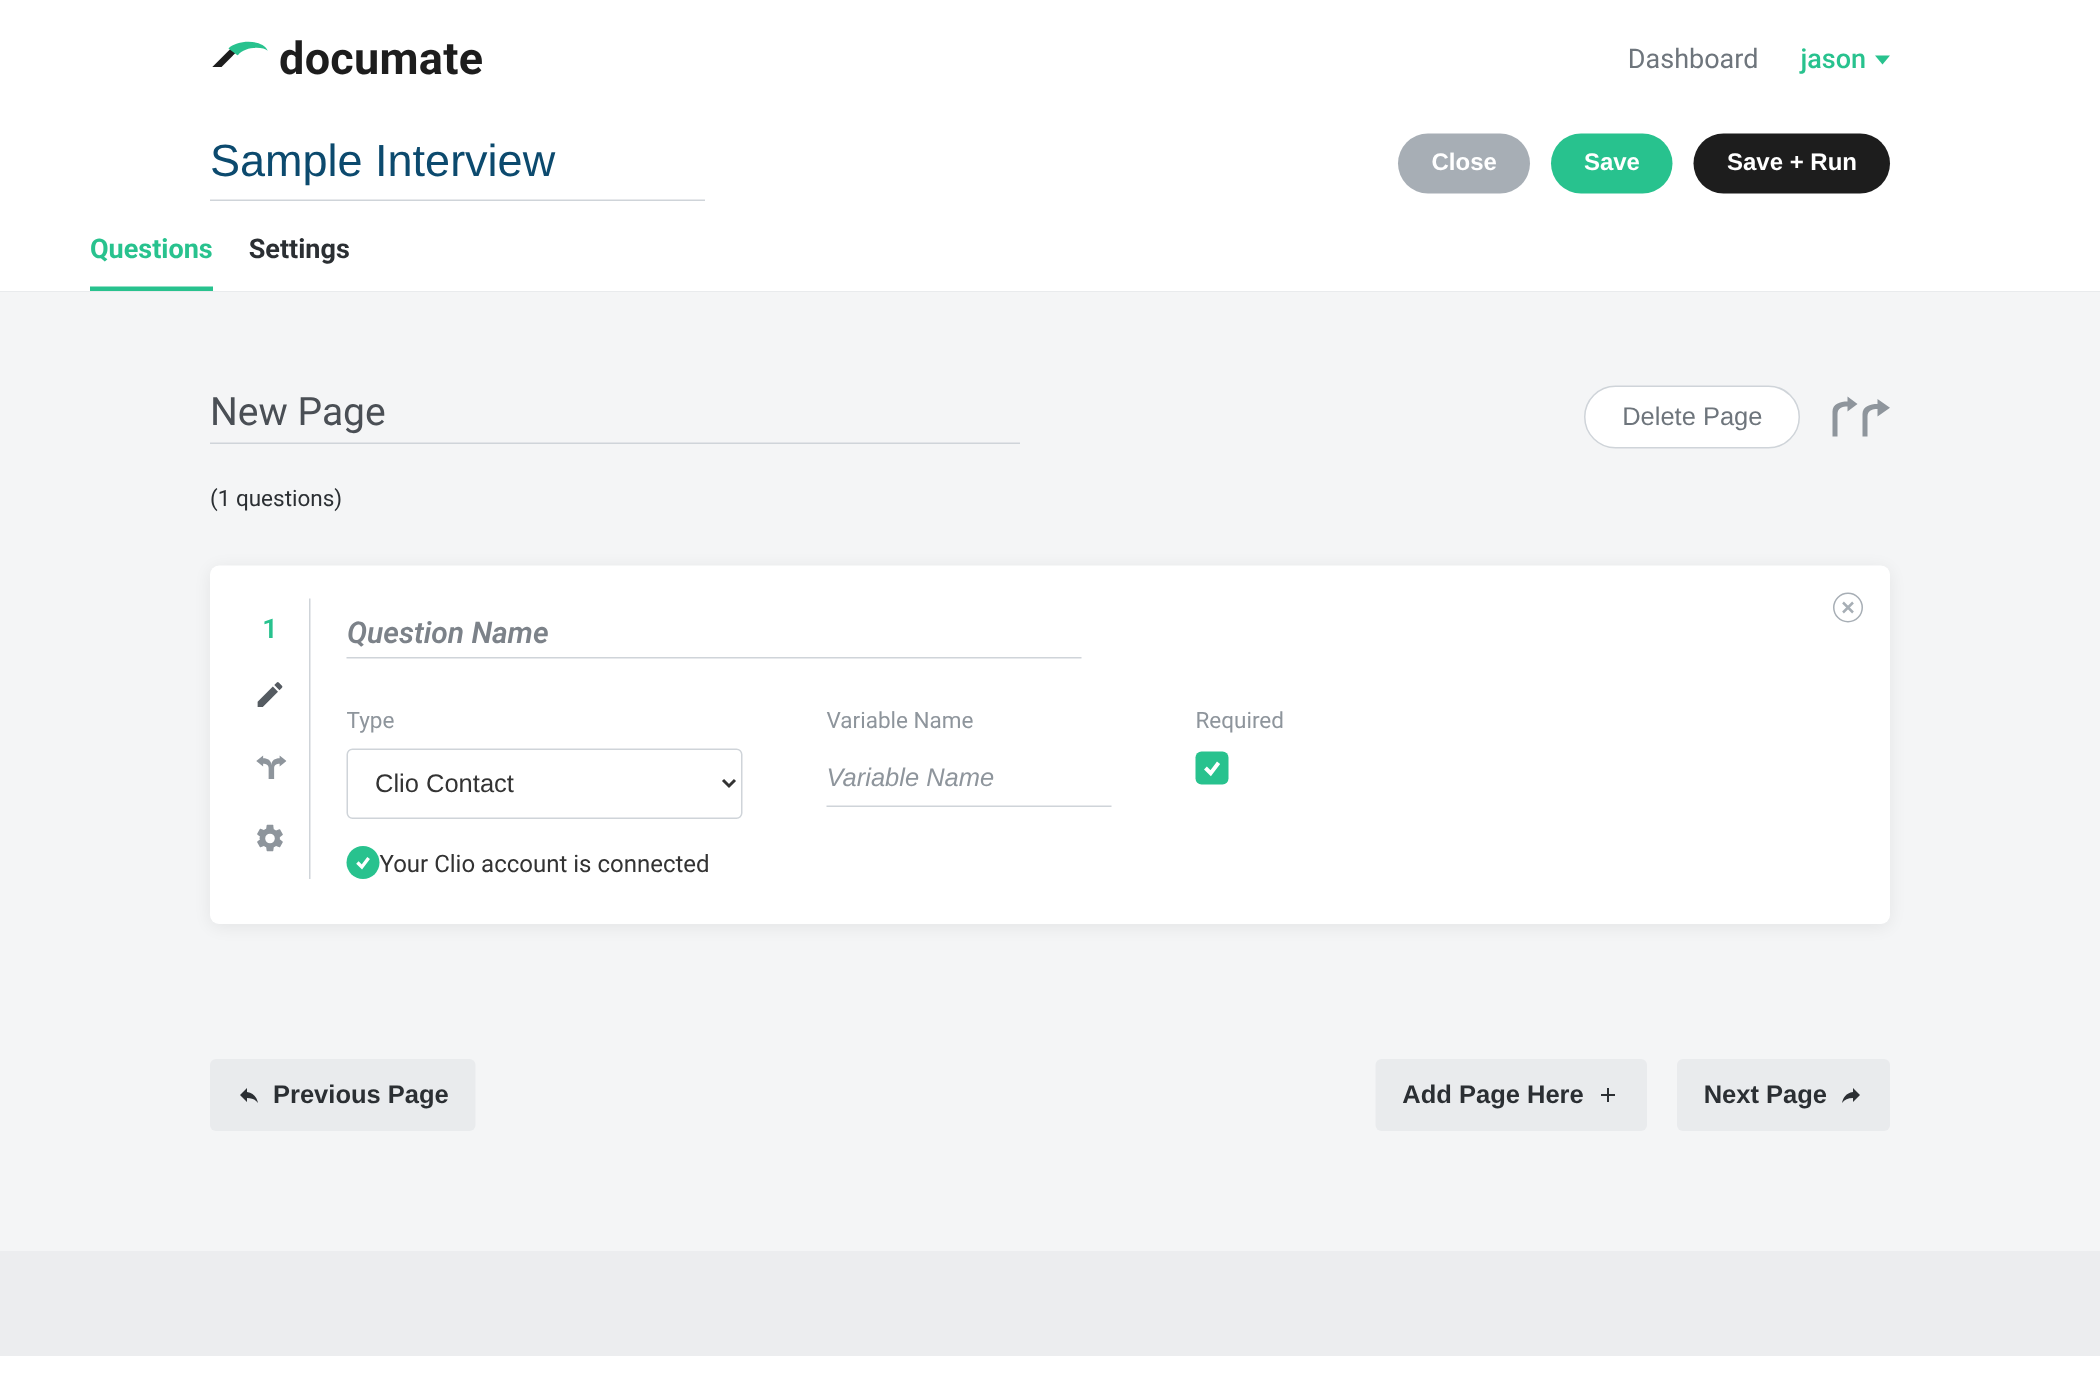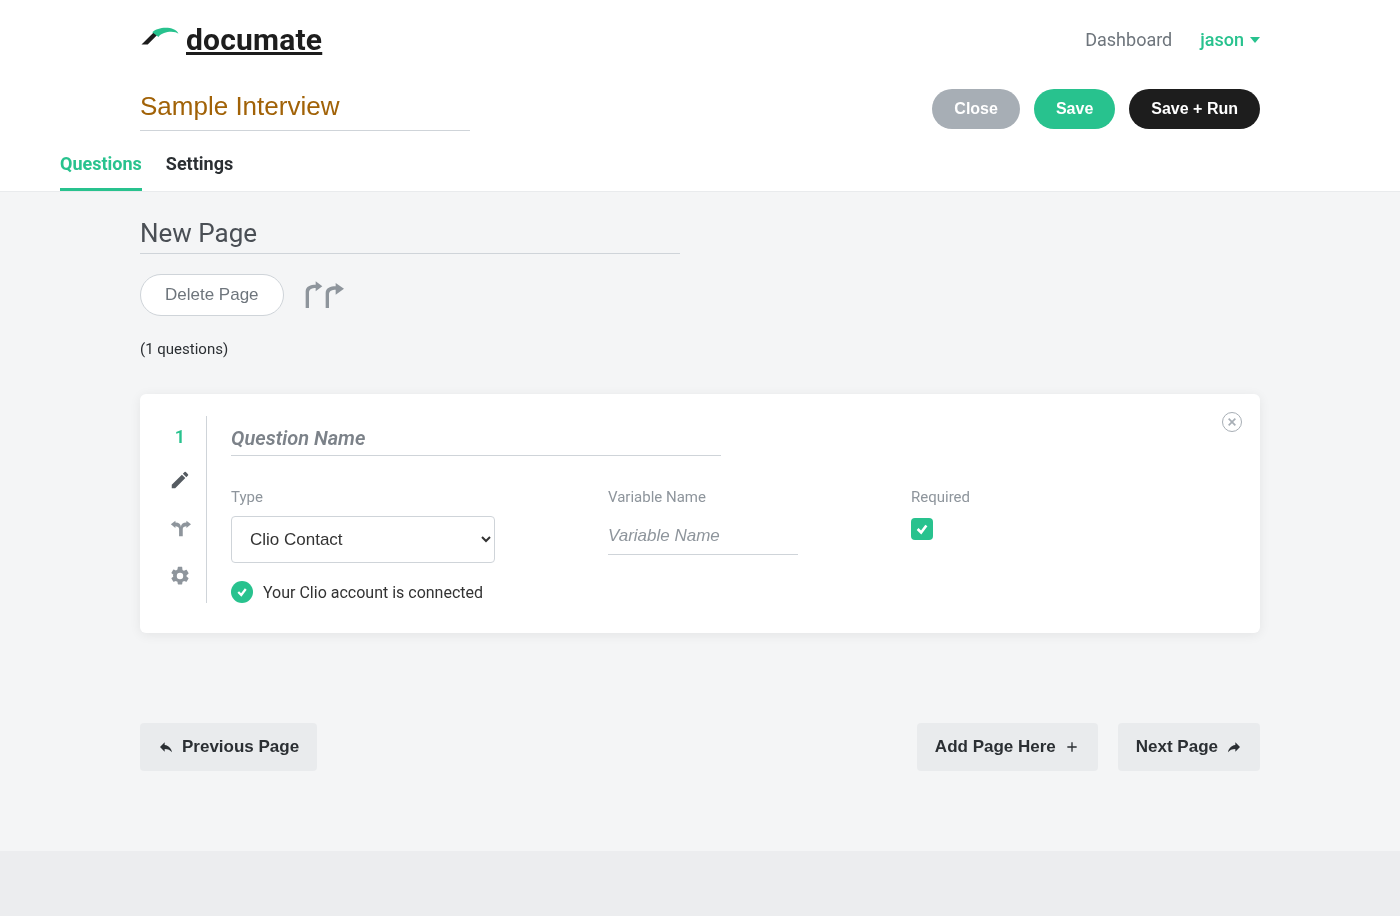--- a/index.html
+++ b/index.html
@@ -28,34 +28,34 @@
     display:flex;
     align-items:center;
     justify-content:space-between;
   }
   .logo{
     display:flex;align-items:center;gap:6px;
     font-size:30px;font-weight:700;color:var(--black);
     letter-spacing:0.2px;
   }
   .logo svg{width:40px;height:28px;}
-  .logo-text{font-family:inherit;text-decoration:underline;}
+  .logo-text{font-family:inherit;}
   .nav-right{display:flex;align-items:center;gap:28px;font-size:18px;justify-content:space-between;}
   .nav-link{color:var(--gray-600);text-decoration:none;}
   .user-menu{color:var(--green);display:flex;align-items:center;gap:6px;cursor:pointer;font-weight:500;}
   .caret-down{width:0;height:0;border-left:5px solid transparent;border-right:5px solid transparent;border-top:6px solid var(--green);}
 
   .subheader{
     padding:30px 140px 0 140px;
     display:flex;
     align-items:flex-start;
     justify-content:space-between;
   }
   .title-input{
-    font-size:26px;font-weight:400;color:#a16207;
+    font-size:30px;font-weight:400;color:#0c4a6e;
     border:none;border-bottom:1px solid var(--gray-300);
     padding:2px 0 8px 0;background:transparent;
     width:330px;outline:none;
   }
   .actions{display:flex;gap:14px;}
   .btn{
     border:none;border-radius:999px;padding:11px 22px;
     font-size:16px;font-weight:600;cursor:pointer;white-space:nowrap;
   }
   .btn-close{background:var(--gray-400);color:#fff;}
@@ -80,21 +80,21 @@
   }
   .page-row{
     display:flex;align-items:center;justify-content:space-between;
     font-size:16px;color:var(--text);
   }
   .page-sel{display:flex;align-items:center;gap:6px;}
   .page-sel select{font-size:15px;padding:1px 2px;}
   .add-section{color:var(--text);cursor:pointer;font-size:16px;}
 
   .page-title-row{
-    margin-top:4px;display:flex;align-items:flex-start;justify-content:space-between;gap:20px;flex-direction:column;
+    margin-top:40px;display:flex;align-items:center;justify-content:space-between;gap:20px;
   }
   .page-title-input{
     font-size:26px;color:#4A4F55;border:none;border-bottom:1px solid var(--gray-300);
     background:transparent;outline:none;width:540px;padding:0 0 6px 0;
     resize:none;height:36px;font-family:inherit;
   }
   .page-title-right{display:flex;align-items:center;gap:20px;}
   .btn-outline{
     border:1px solid var(--gray-300);background:#fff;color:var(--gray-600);
     border-radius:999px;padding:10px 24px;font-size:17px;cursor:pointer;font-weight:500;
@@ -122,39 +122,39 @@
   .card-divider{width:1px;background:var(--gray-300);align-self:stretch;margin-right:24px;}
 
   .card-body{flex:1;}
   .qname-input{
     width:490px;max-width:490px;border:none;border-bottom:1px solid var(--gray-300);
     background:transparent;font-size:20px;font-style:italic;color:#be185d;
     padding:10px 0 8px 0;outline:none;resize:none;height:40px;font-family:inherit;font-weight:600;
   }
   .qname-input::placeholder{color:#7C8289;font-style:italic;font-weight:600;}
 
-  .fields-row{display:flex;gap:113px;margin-top:28px;}
+  .fields-row{display:flex;gap:56px;margin-top:28px;}
   .field{display:flex;flex-direction:column;gap:10px;}
   .field-label{font-size:15px;color:var(--gray-500);}
   .type-select{
     width:264px;padding:12px 14px;font-size:17px;border:1px solid var(--gray-300);
     border-radius:4px;background:#fff;color:#333;cursor:pointer;
   }
   .var-input{
     width:190px;border:none;border-bottom:1px solid var(--gray-300);background:transparent;
     font-size:17px;font-style:italic;color:#666;padding:10px 0 8px 0;outline:none;
   }
   .var-input::placeholder{color:#8E959C;font-style:italic;}
   .req-check{
     width:22px;height:22px;border-radius:4px;background:var(--green);
     display:flex;align-items:center;justify-content:center;cursor:pointer;margin-top:2px;
   }
   .req-check svg{width:14px;height:14px;stroke:#fff;stroke-width:3;fill:none;}
 
-  .connected{margin-top:18px;display:flex;align-items:center;gap:10px;font-size:16px;color:#333;}
+  .connected{margin-top:18px;display:flex;align-items:center;font-size:16px;color:#333;}
   .check-circle{
     width:22px;height:22px;border-radius:50%;background:var(--green);
     display:flex;align-items:center;justify-content:center;
   }
   .check-circle svg{width:12px;height:12px;stroke:#fff;stroke-width:3;fill:none;}
 
   .card-close{
     position:absolute;top:18px;right:18px;width:20px;height:20px;
     border:1.5px solid var(--gray-400);border-radius:50%;
     display:flex;align-items:center;justify-content:center;cursor:pointer;

